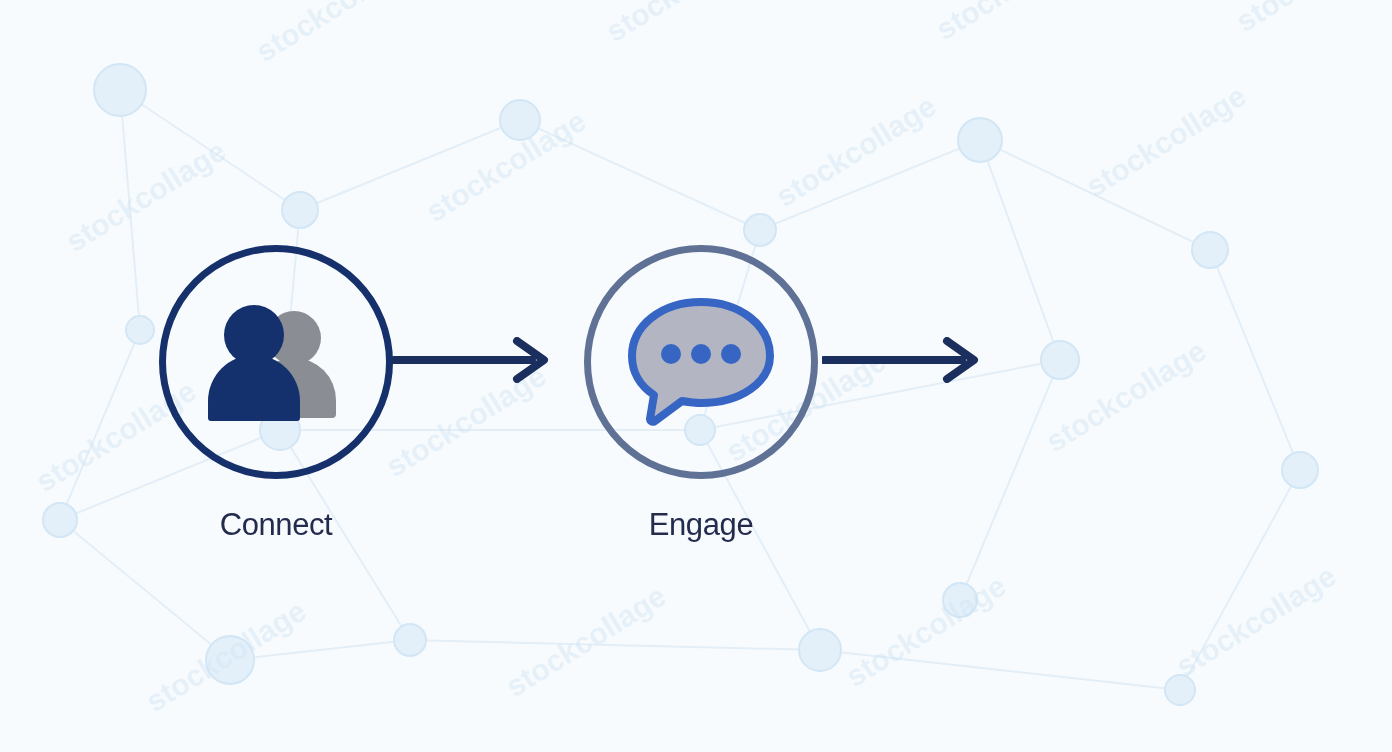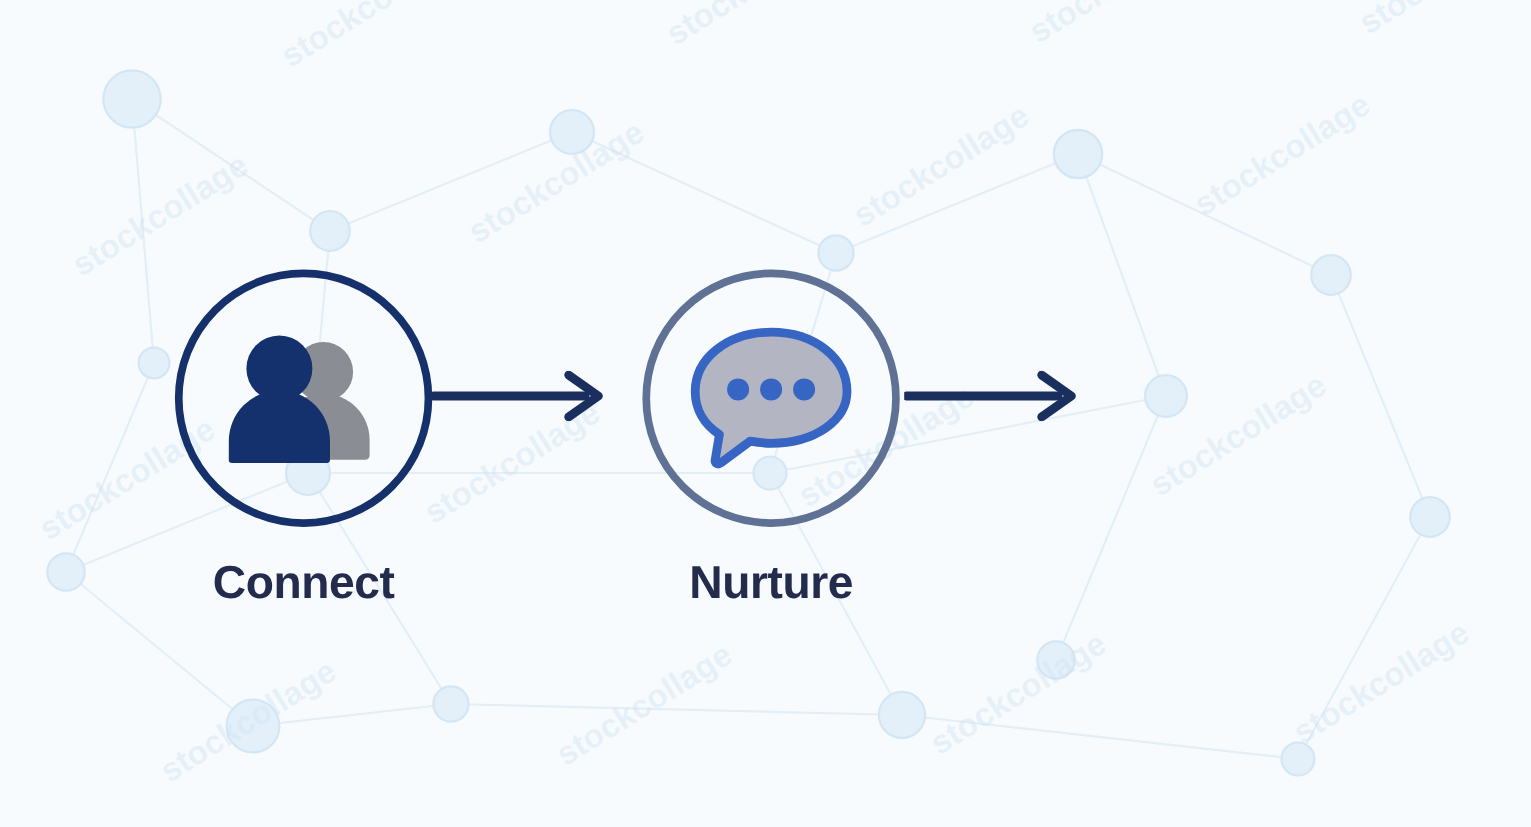--- a/index.html
+++ b/index.html
@@ -58,22 +58,22 @@
     margin: 0 auto;
     border-radius: 50%;
     box-sizing: border-box;
     display: flex;
     align-items: center;
     justify-content: center;
     background: transparent;
   }
   .step-label {
     margin-top: 30px;
-    font-size: 42px;
-    font-weight: 700;
+    font-size: 31px;
+    font-weight: 400;
     letter-spacing: -0.4px;
     line-height: 1;
     color: #242c4e;
   }
 
   .arrow {
     position: absolute;
     top: 337px;
     height: 46px;
   }
@@ -163,21 +163,21 @@
       <svg class="icon-svg" width="150" height="132" viewBox="0 0 150 132">
         <path d="M75 6 C35 6 6 30 6 60 C6 76 14 90 28 99
                  L24 123 a3 3 0 0 0 5 2 L56 105
                  C62 106 68 107 75 107
                  C115 107 144 86 144 60 C144 30 115 6 75 6 Z" fill="#b3b6c2" stroke="#3665c4" stroke-width="8" stroke-linejoin="round"></path>
         <circle cx="45" cy="58" r="10" fill="#3665c4"></circle>
         <circle cx="75" cy="58" r="10" fill="#3665c4"></circle>
         <circle cx="105" cy="58" r="10" fill="#3665c4"></circle>
       </svg>
     </div>
-    <div class="step-label">Nurture</div>
+    <div class="step-label">Engage</div>
   </div>
 
   <div class="arrow" style="left:822px; width:160px;">
     <svg width="160" height="46" viewBox="0 0 160 46">
       <line x1="2" y1="23" x2="140" y2="23" stroke="#1b2f5e" stroke-width="8" stroke-linecap="round"></line>
       <polyline points="125,4 152,23 125,42" fill="none" stroke="#1b2f5e" stroke-width="8" stroke-linecap="round" stroke-linejoin="round"></polyline>
     </svg>
   </div>
 
 

